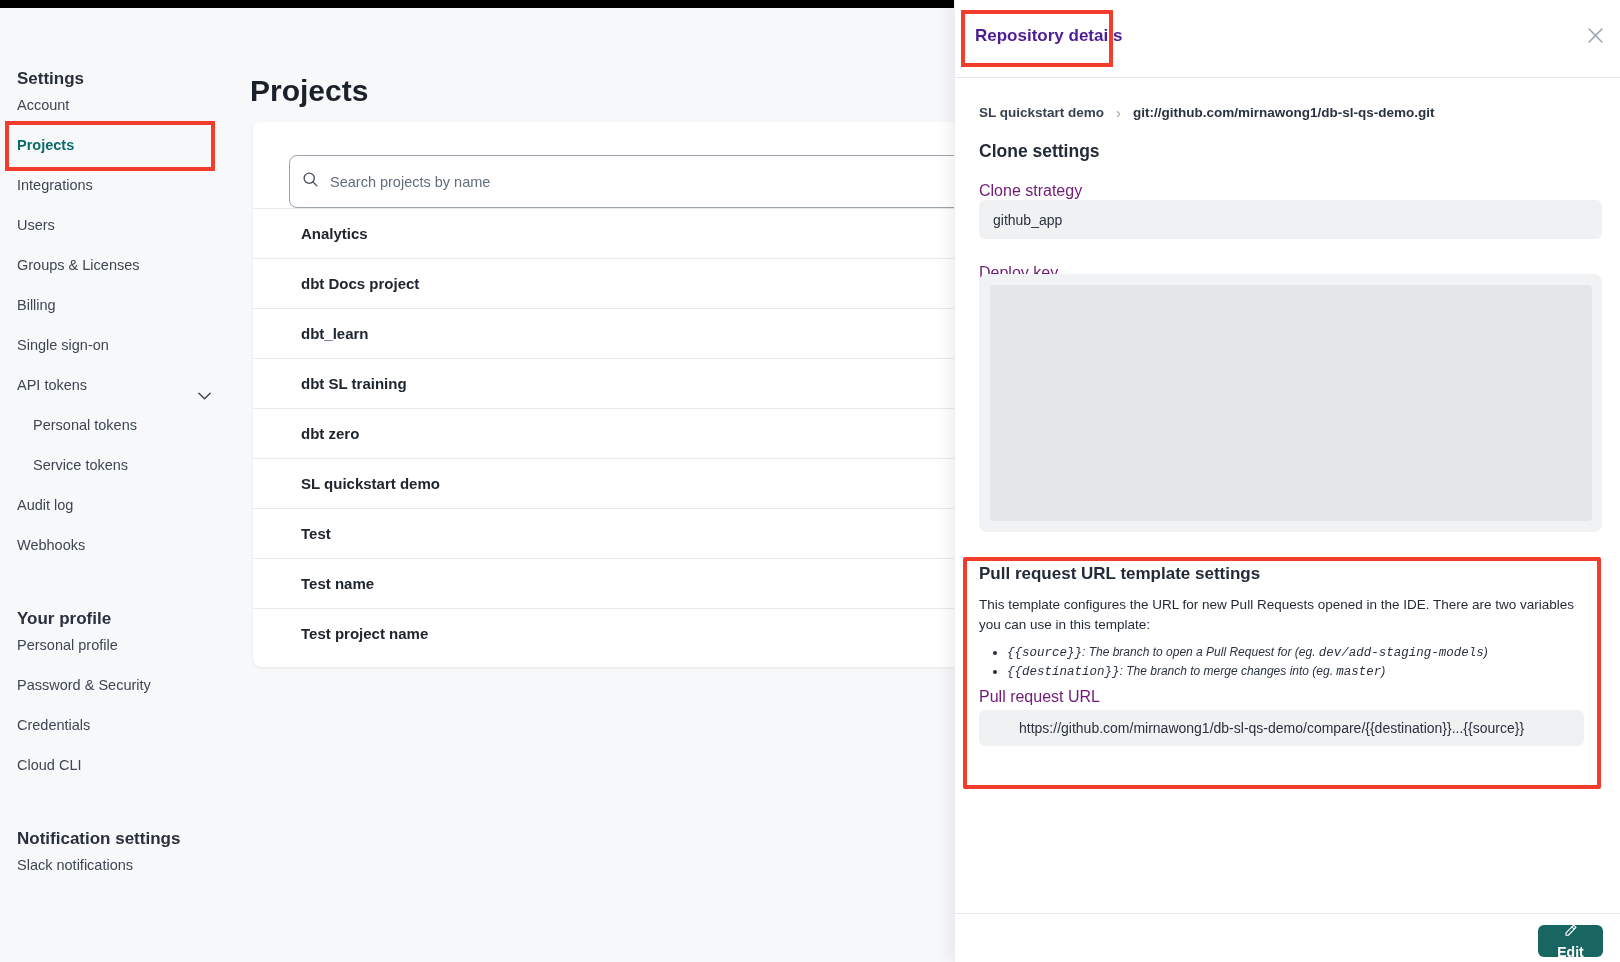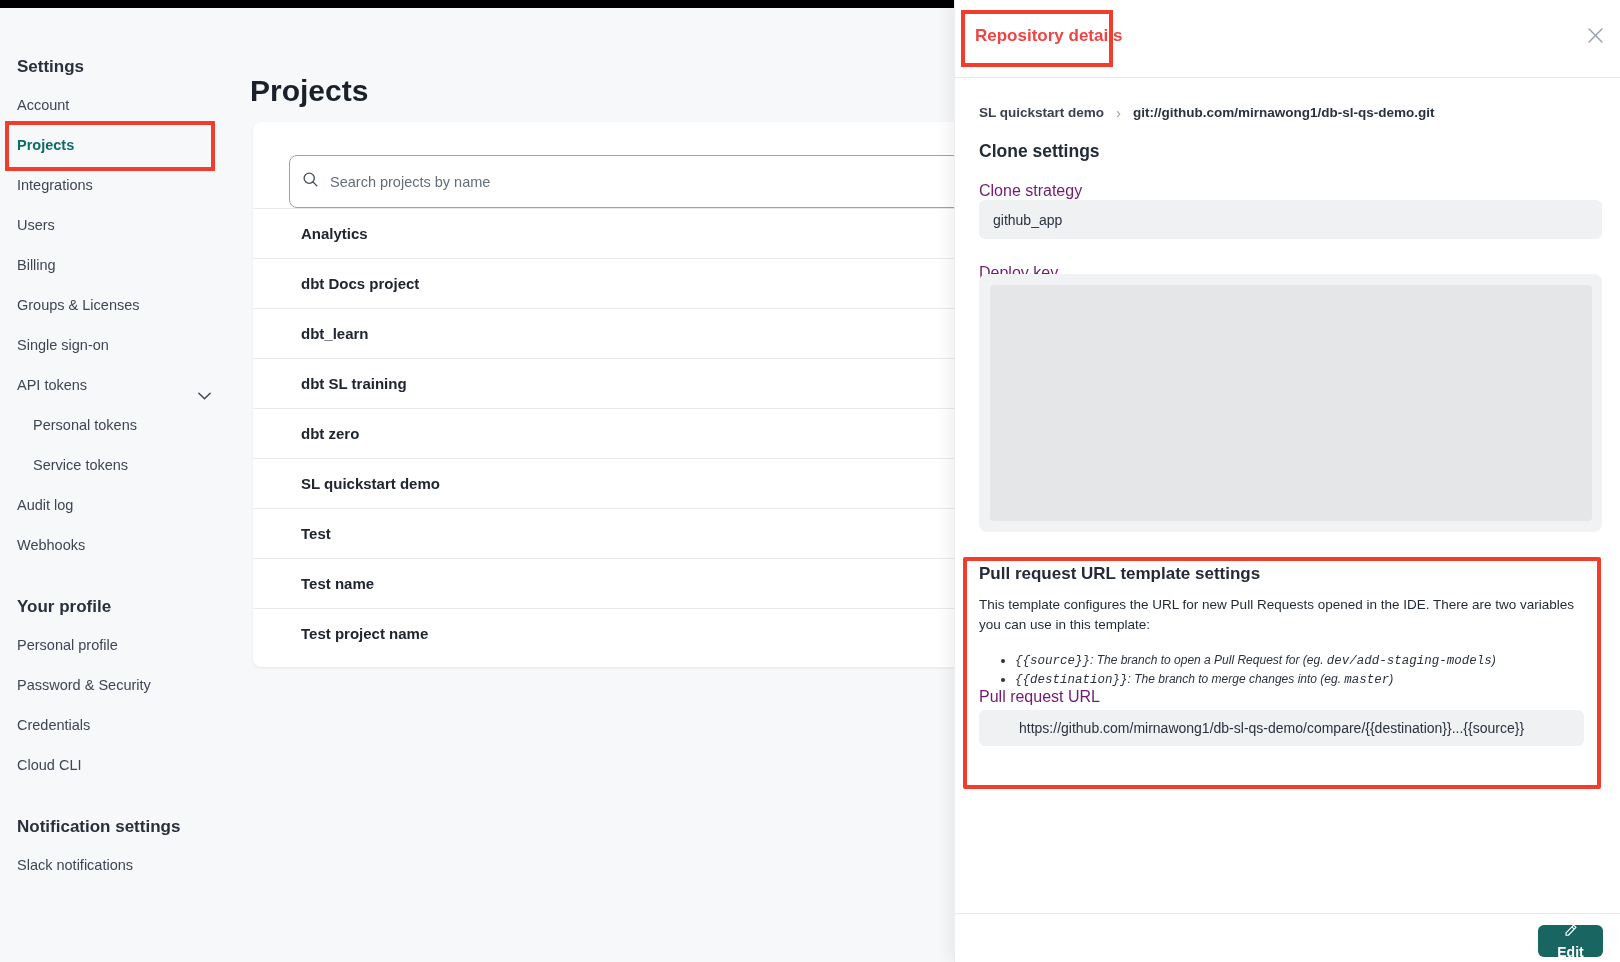--- a/index.html
+++ b/index.html
@@ -2,54 +2,54 @@
 <html><head>
 <meta charset="utf-8">
 <style>
   html,body{margin:0;padding:0;}
   body{font-family:"Liberation Sans",sans-serif;background:#f7f8f9;}
   .screen{position:relative;width:1620px;height:962px;overflow:hidden;background:#f7f8f9;}
   .topbar{position:absolute;left:0;top:0;width:954px;height:8px;background:#000;}
 
   
   .sidebar{position:absolute;left:17px;top:0;width:230px;}
-  .side-header{position:absolute;left:0;font-size:17px;font-weight:700;color:#29303d;}
+  .side-header{position:absolute;left:0;font-size:17px;font-weight:700;color:#29303d;margin-top:12px;}
   .side-list{position:absolute;left:0;width:230px;}
   .side-item{position:relative;height:40px;line-height:40px;font-size:14.5px;color:#3d4655;cursor:pointer;}
   .side-item.sub{padding-left:16px;}
   .side-item.active{color:#0b6b66;font-weight:600;}
   .pill{position:absolute;left:-9px;top:1px;width:228px;height:37px;background:#ebedee;border-radius:8px;z-index:-1;}
   .side-item .chev{position:absolute;left:180px;top:13px;}
 
   
   .main-title{position:absolute;left:250px;top:54px;font-size:30px;font-weight:700;color:#1b212b;}
   .card{position:absolute;left:253px;top:122px;width:1160px;height:545px;background:#fff;border-radius:8px;box-shadow:0 1px 3px rgba(16,24,40,.08);}
   .search-wrap{position:absolute;left:36px;top:33px;width:1030px;height:53px;border:1px solid #9aa2ac;border-radius:8px;background:#fff;display:flex;align-items:center;padding:0 12px;box-sizing:border-box;}
   .search-wrap input{border:none;outline:none;flex:1;font-size:14.5px;font-family:"Liberation Sans",sans-serif;color:#29313e;margin-left:9px;background:transparent;}
   .search-wrap input::placeholder{color:#636e7c;}
   .rows{position:absolute;left:0;top:86px;width:100%;}
   .prow{height:49px;line-height:49px;border-top:1px solid #e8eaeb;padding-left:48px;font-size:15px;font-weight:600;color:#20262f;cursor:pointer;}
 
   
   .drawer{position:absolute;left:954px;top:0;width:666px;height:962px;background:#fff;box-shadow:-6px 0 14px rgba(0,0,0,.06);border-left:1px solid #ededef;box-sizing:border-box;}
-  .drawer-title{position:absolute;left:20px;top:26px;font-size:17px;font-weight:700;color:#ef4444;}
+  .drawer-title{position:absolute;left:20px;top:26px;font-size:17px;font-weight:700;color:#4c1d95;}
   .close-btn{position:absolute;right:14px;top:24px;width:22px;height:22px;cursor:pointer;display:flex;align-items:center;justify-content:center;}
   .hdr-divider{position:absolute;left:0;top:77px;width:100%;height:1px;background:#e5e7ea;}
   .crumbs{position:absolute;left:24px;top:104px;display:flex;align-items:center;gap:12px;font-size:13.5px;font-weight:700;}
   .crumb-project{color:#39414f;}
   .crumb-sep{color:#97a0ab;font-size:15px;font-weight:400;}
   .crumb-repo{color:#2a323f;}
   .h-clone{position:absolute;left:24px;top:141px;font-size:17.5px;font-weight:700;color:#232b39;}
   .fld-label{position:absolute;left:24px;font-size:16px;font-weight:400;color:#701a75;}
   .grey-field{position:absolute;left:24px;right:18px;height:39px;background:#f0f1f2;border-radius:6px;display:flex;align-items:center;padding:0 14px;box-sizing:border-box;font-size:14px;color:#2a3240;}
   .deploy-box{position:absolute;left:24px;right:18px;top:274px;height:258px;background:#f1f2f4;border-radius:8px;}
   .deploy-inner{position:absolute;left:11px;right:10px;top:11px;bottom:11px;background:#e5e6e8;border-radius:4px;}
   .h-pr{position:absolute;left:24px;top:564px;font-size:17px;font-weight:700;color:#232b39;}
   .pr-desc{position:absolute;left:24px;top:595px;width:614px;font-size:13.5px;line-height:20px;color:#1f2833;}
-  .pr-bullets{position:absolute;left:28px;top:636px;margin:16px;padding-left:16px;color:#2a3240;}
+  .pr-bullets{position:absolute;left:28px;top:636px;margin:8px;padding-left:16px;color:#2a3240;}
   .pr-bullets li{font-size:12px;font-style:italic;line-height:17.5px;}
   .mono{font-family:"Liberation Mono","DejaVu Sans Mono",monospace;font-size:12.5px;font-style:italic;}
   .ftr-divider{position:absolute;left:0;top:913px;width:100%;height:1px;background:#e8eaec;}
   .edit-btn{position:absolute;right:17px;top:925px;width:65px;height:32px;background:#186562;border:none;border-radius:6px;color:#fff;font-size:14px;font-weight:600;font-family:"Liberation Sans",sans-serif;display:flex;align-items:center;justify-content:center;gap:7px;cursor:pointer;flex-direction:column;}
 
   
   .anno{position:absolute;border:4px solid #f23d2c;pointer-events:none;z-index:50;}
   .anno-sidebar{left:5px;top:121px;width:202px;height:42px;}
   .anno-drawer-title{left:6px;top:10px;width:144px;height:49px;}
   .anno-pr{left:8px;top:557px;width:630px;height:224px;border-radius:2px;}
@@ -63,22 +63,22 @@
   <nav class="sidebar">
     <div class="side-header" style="top:57px;">Settings</div>
     <div class="side-list" style="top:85px;">
       <div class="side-item">Account</div>
       <div class="side-item active">
         <div class="pill"></div>
         <span>Projects</span>
       </div>
       <div class="side-item">Integrations</div>
       <div class="side-item">Users</div>
+      <div class="side-item">Groups &amp; Licenses</div>
       <div class="side-item">Billing</div>
-      <div class="side-item">Groups &amp; Licenses</div>
       <div class="side-item">Single sign-on</div>
       <div class="side-item">
         <span>API tokens</span>
         <span class="chev">
           <svg width="15" height="14" viewBox="0 0 16 14" fill="none" stroke="#3f4854" stroke-width="1.6" stroke-linecap="round">
               <polyline points="2,4 8,10 14,4"></polyline>
             </svg>
         </span>
       </div>
       <div class="side-item sub">Personal tokens</div>

